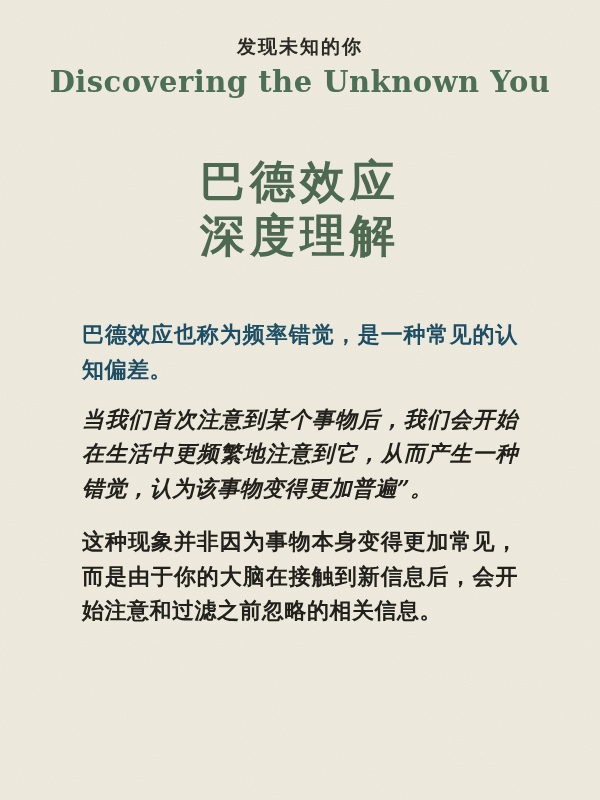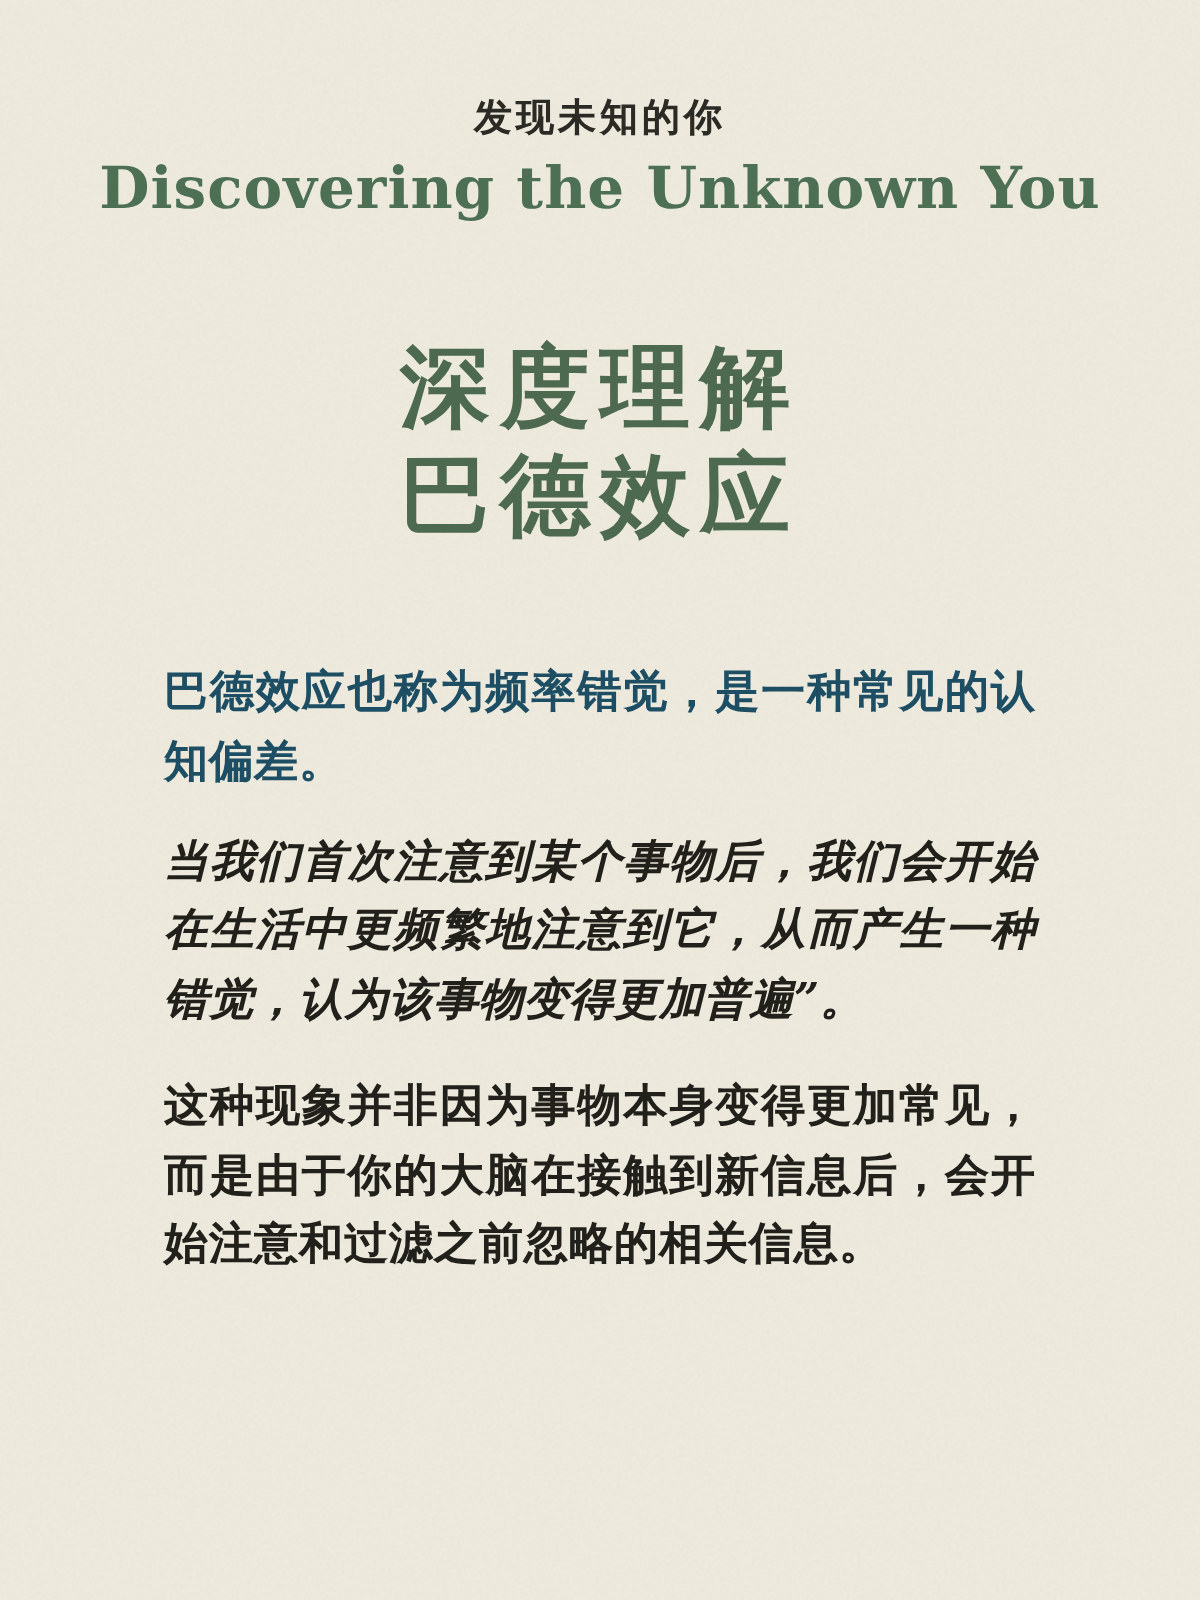--- a/index.html
+++ b/index.html
@@ -23,21 +23,21 @@
     width: 100%;
     height: 100%;
     pointer-events: none;
     z-index: 0;
   }
   .card {
     position: relative;
     z-index: 1;
     width: 100%;
     height: 100%;
-    padding-top: 46px;
+    padding-top: 34px;
   }
   .header { text-align: center; }
   .header-cn {
     font-size: 19px;
     font-weight: bold;
     color: #2b2a25;
     letter-spacing: 2px;
   }
   .header-en {
     margin-top: 5px;
@@ -87,22 +87,22 @@
 </svg>
 
 <div class="card">
 
   <div class="header">
     <div class="header-cn">发现未知的你</div>
     <div class="header-en">Discovering the Unknown You</div>
   </div>
 
   <div class="main-title">
+    <div>巴德效应</div>
     <div>深度理解</div>
-    <div>巴德效应</div>
   </div>
 
   <div class="body-text">
     <p class="para highlight p1">巴德效应也称为频率错觉，是一种常见的认知偏差。</p>
     <p class="para p2">当我们首次注意到某个事物后，我们会开始在生活中更频繁地注意到它，从而产生一种错觉，认为该事物变得更加普遍”。</p>
     <p class="para p3">这种现象并非因为事物本身变得更加常见，而是由于你的大脑在接触到新信息后，会开始注意和过滤之前忽略的相关信息。</p>
   </div>
 
 </div>
 

